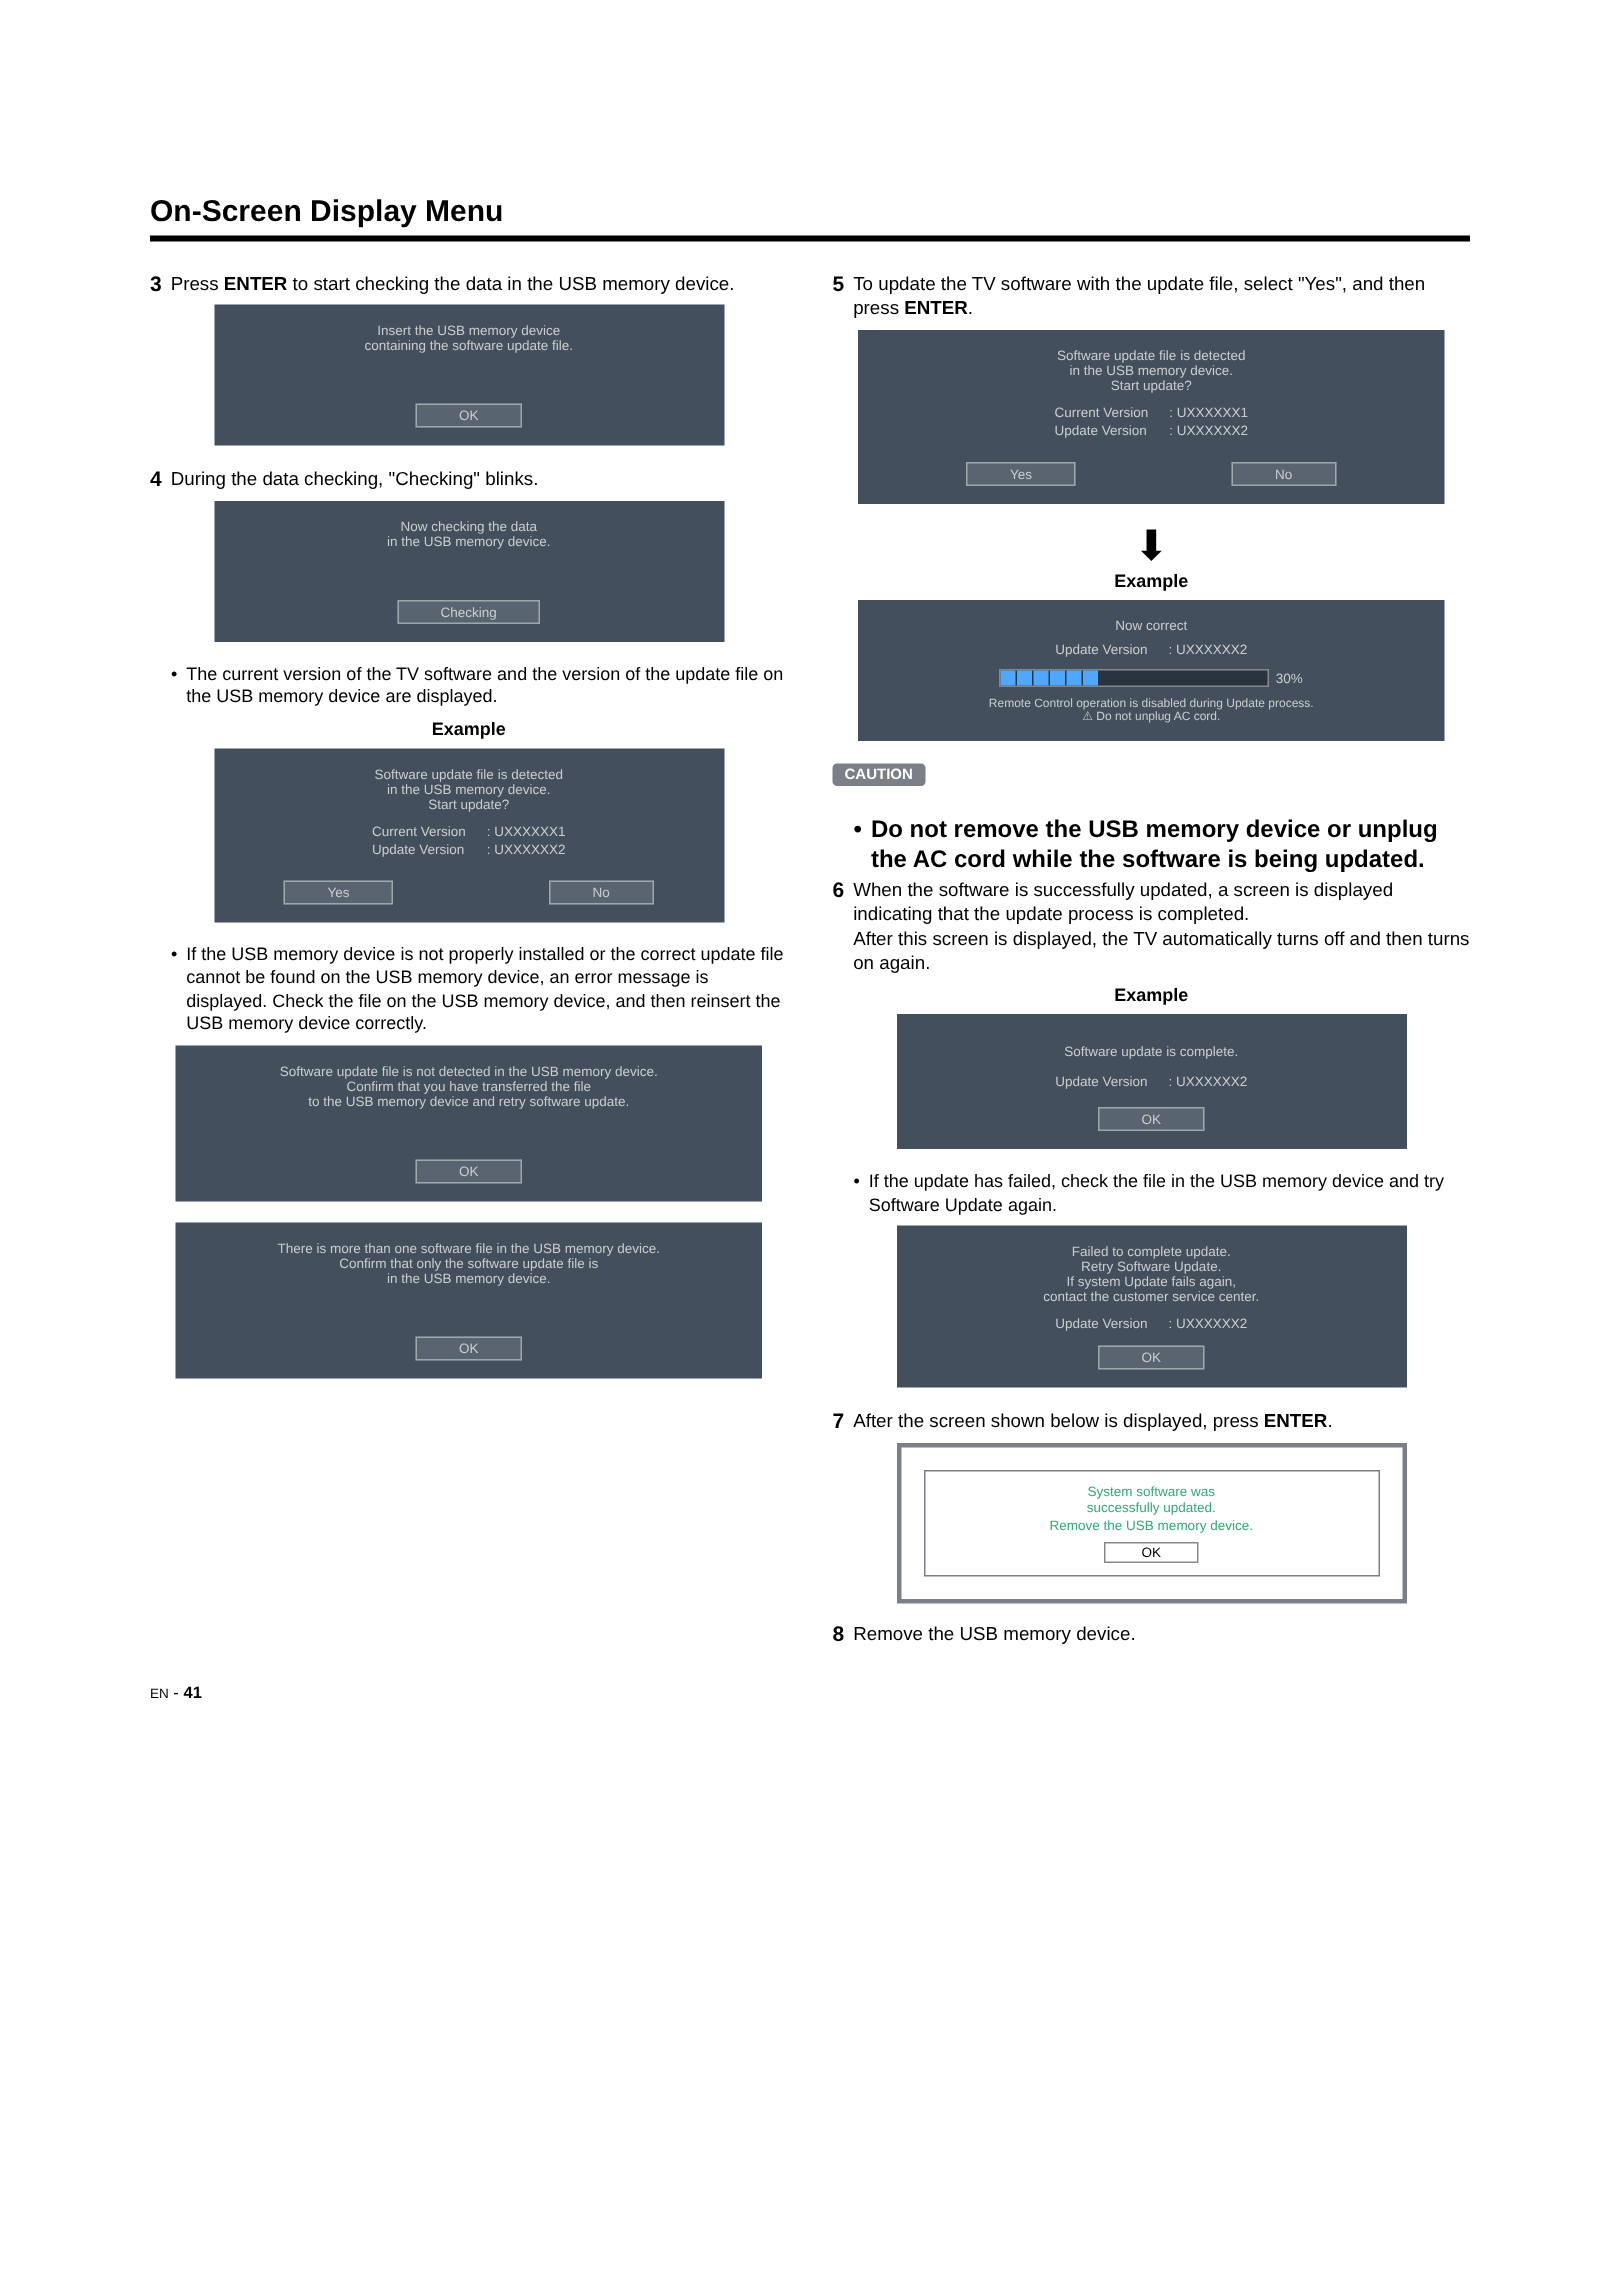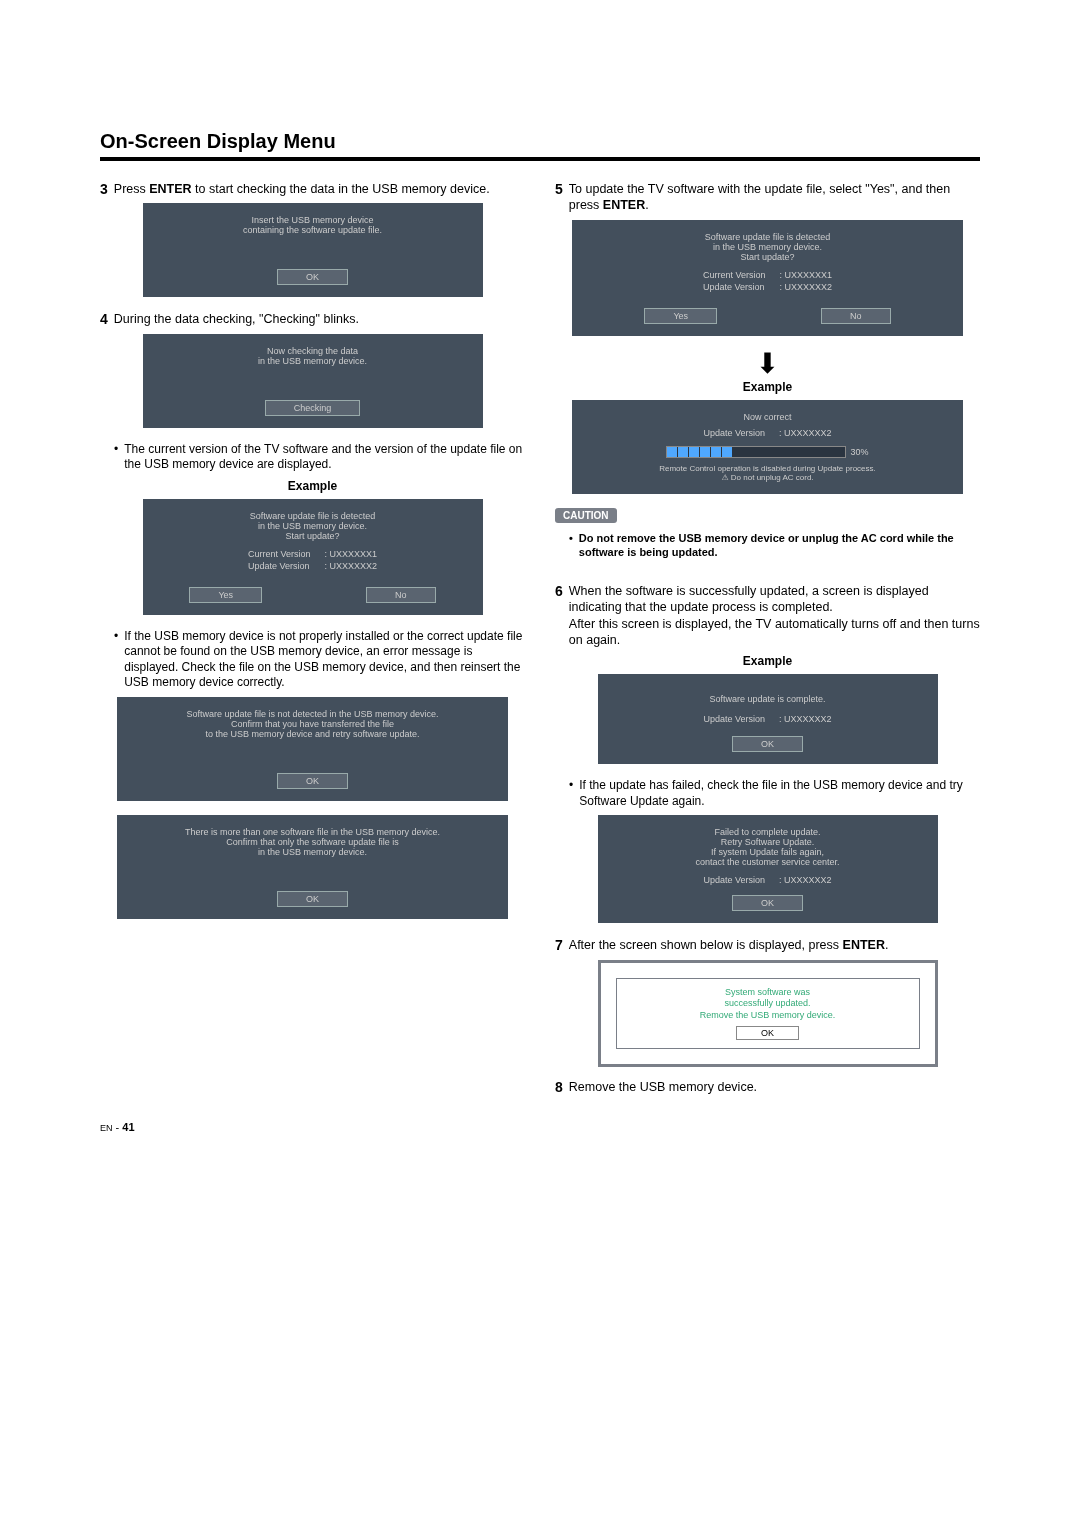--- a/index.html
+++ b/index.html
@@ -16,22 +16,22 @@
   .panel { background: #434f5c; color: #ccc; font-size: 9px; text-align: center; padding: 12px 10px; margin: 6px auto 14px auto; width: 80%; }
   .panel-l { width: 92%; }
   .panel .btn { display: inline-block; border: 1px solid #9aa; background: #5a6470; padding: 2px 28px; margin: 4px 8px 0 8px; font-size: 9px; }
   .panel .row { display: flex; justify-content: center; gap: 88px; margin-top: 10px; }
   .panel td { padding: 0 6px; text-align: left; font-size: 9px; }
   .example-label { text-align: center; font-weight: bold; font-size: 12px; margin: 2px 0; }
   .arrow-down { text-align: center; font-size: 28px; line-height: 1; }
   .progress-wrap { display: flex; align-items: center; justify-content: center; gap: 4px; margin: 6px 0; }
   .progress-bar { width: 180px; height: 12px; background: #2a3440; border: 1px solid #888; display: flex; }
   .progress-seg { flex: 0 0 10px; height: 100%; background: #4fa8ff; margin-right: 1px; }
-  .caution-tag { display:inline-block; background: #7a7f88; color: #fff; font-size: 10px; font-weight: bold; padding: 2px 8px; border-radius: 3px; margin-bottom: 8px; }
-  .caution-txt { font-size: 11px; font-weight: bold; line-height: 1.3; margin: 0 0 24px 14px; display:flex; gap:6px;}
+  .caution-tag { display:inline-block; background: #7a7f88; color: #fff; font-size: 10px; font-weight: bold; padding: 2px 8px; border-radius: 3px; margin-bottom: 20px; }
+  .caution-txt { font-size: 16px; font-weight: bold; line-height: 1.3; margin: 0 0 0 14px; display:flex; gap:6px;}
   .caution-txt::before { content:"•"; flex:0 0 auto;}
   .panel-border { border: 3px solid #7a7f88; padding: 15px; margin: 6px auto 12px auto; width: 80%; }
   .panel-border-inner { border: 1px solid #7a7f88; background: #fff; text-align: center; padding: 8px; }
   .panel-border-inner .msg { color: #3a7; font-size: 9px; line-height: 1.3; }
   .panel-border-inner .btn2 { display:inline-block; border:1px solid #888; padding:1px 24px; font-size:9px; margin-top:4px;}
   .page-num { text-align: left; font-size: 11px; margin-top: 20px; }
   .page-num .en { font-size:9px; }
   .b { font-weight:bold; }
   .mt10 { margin-top:10px; }
 </style>

